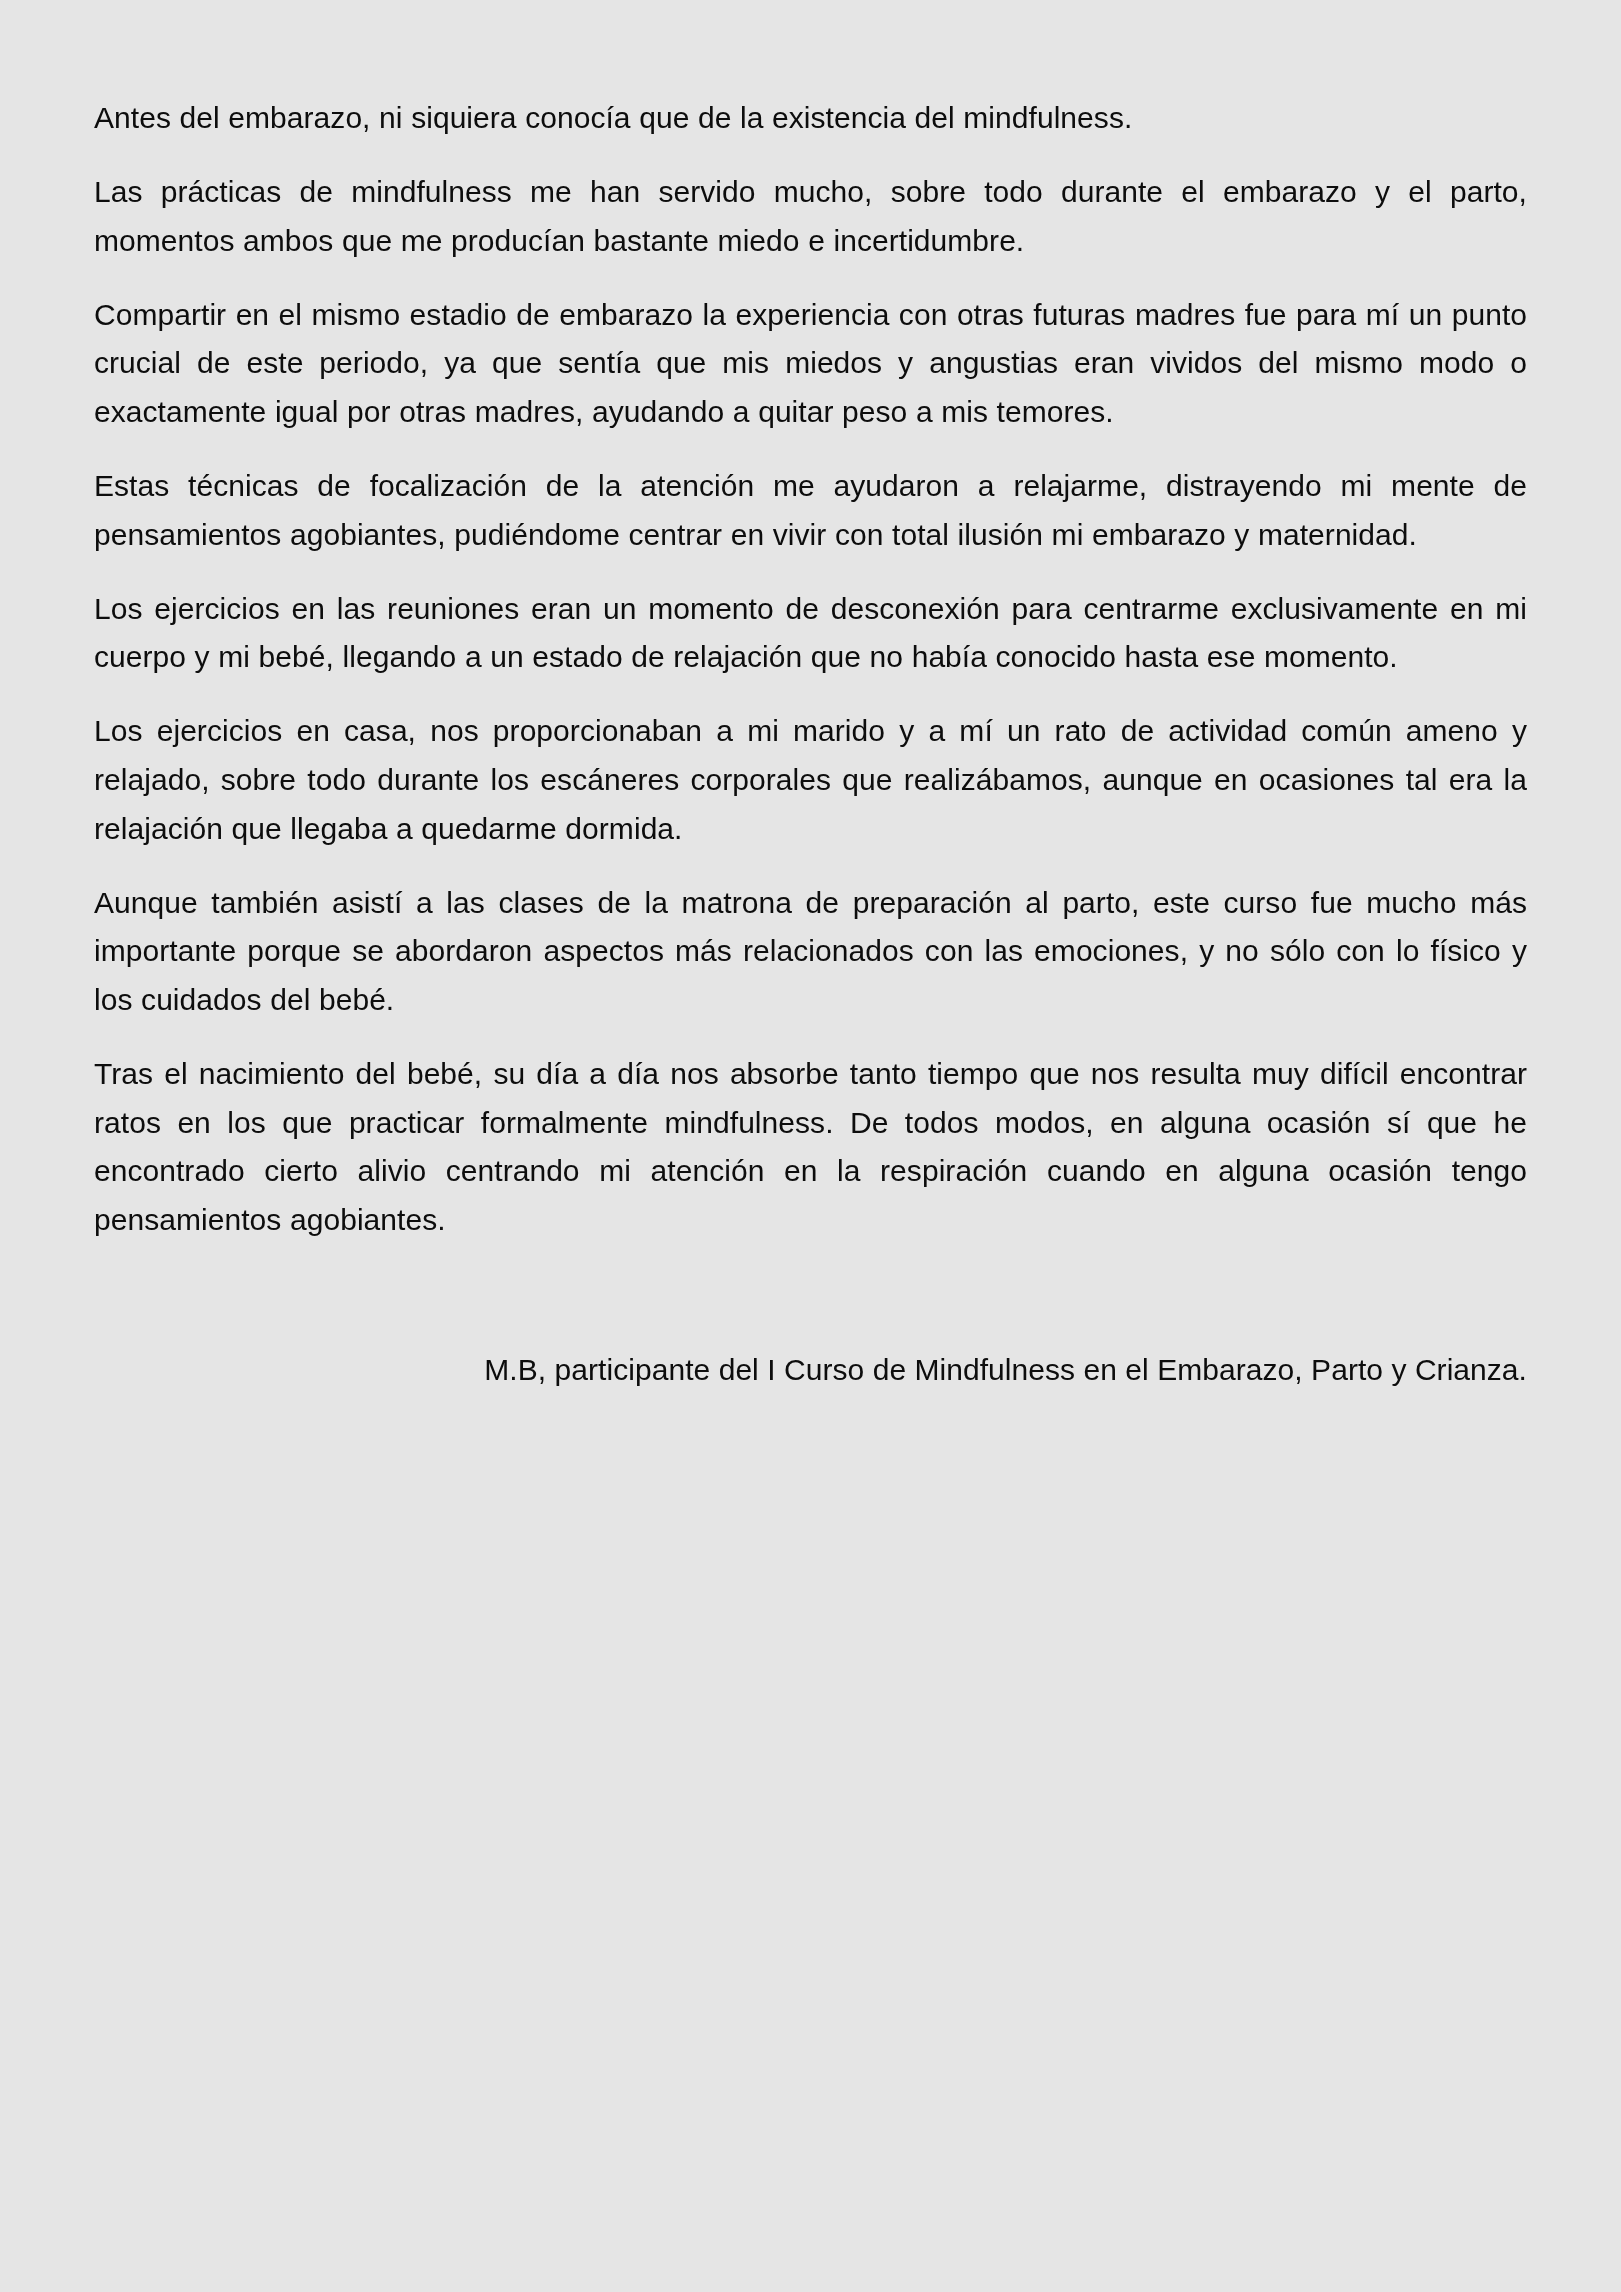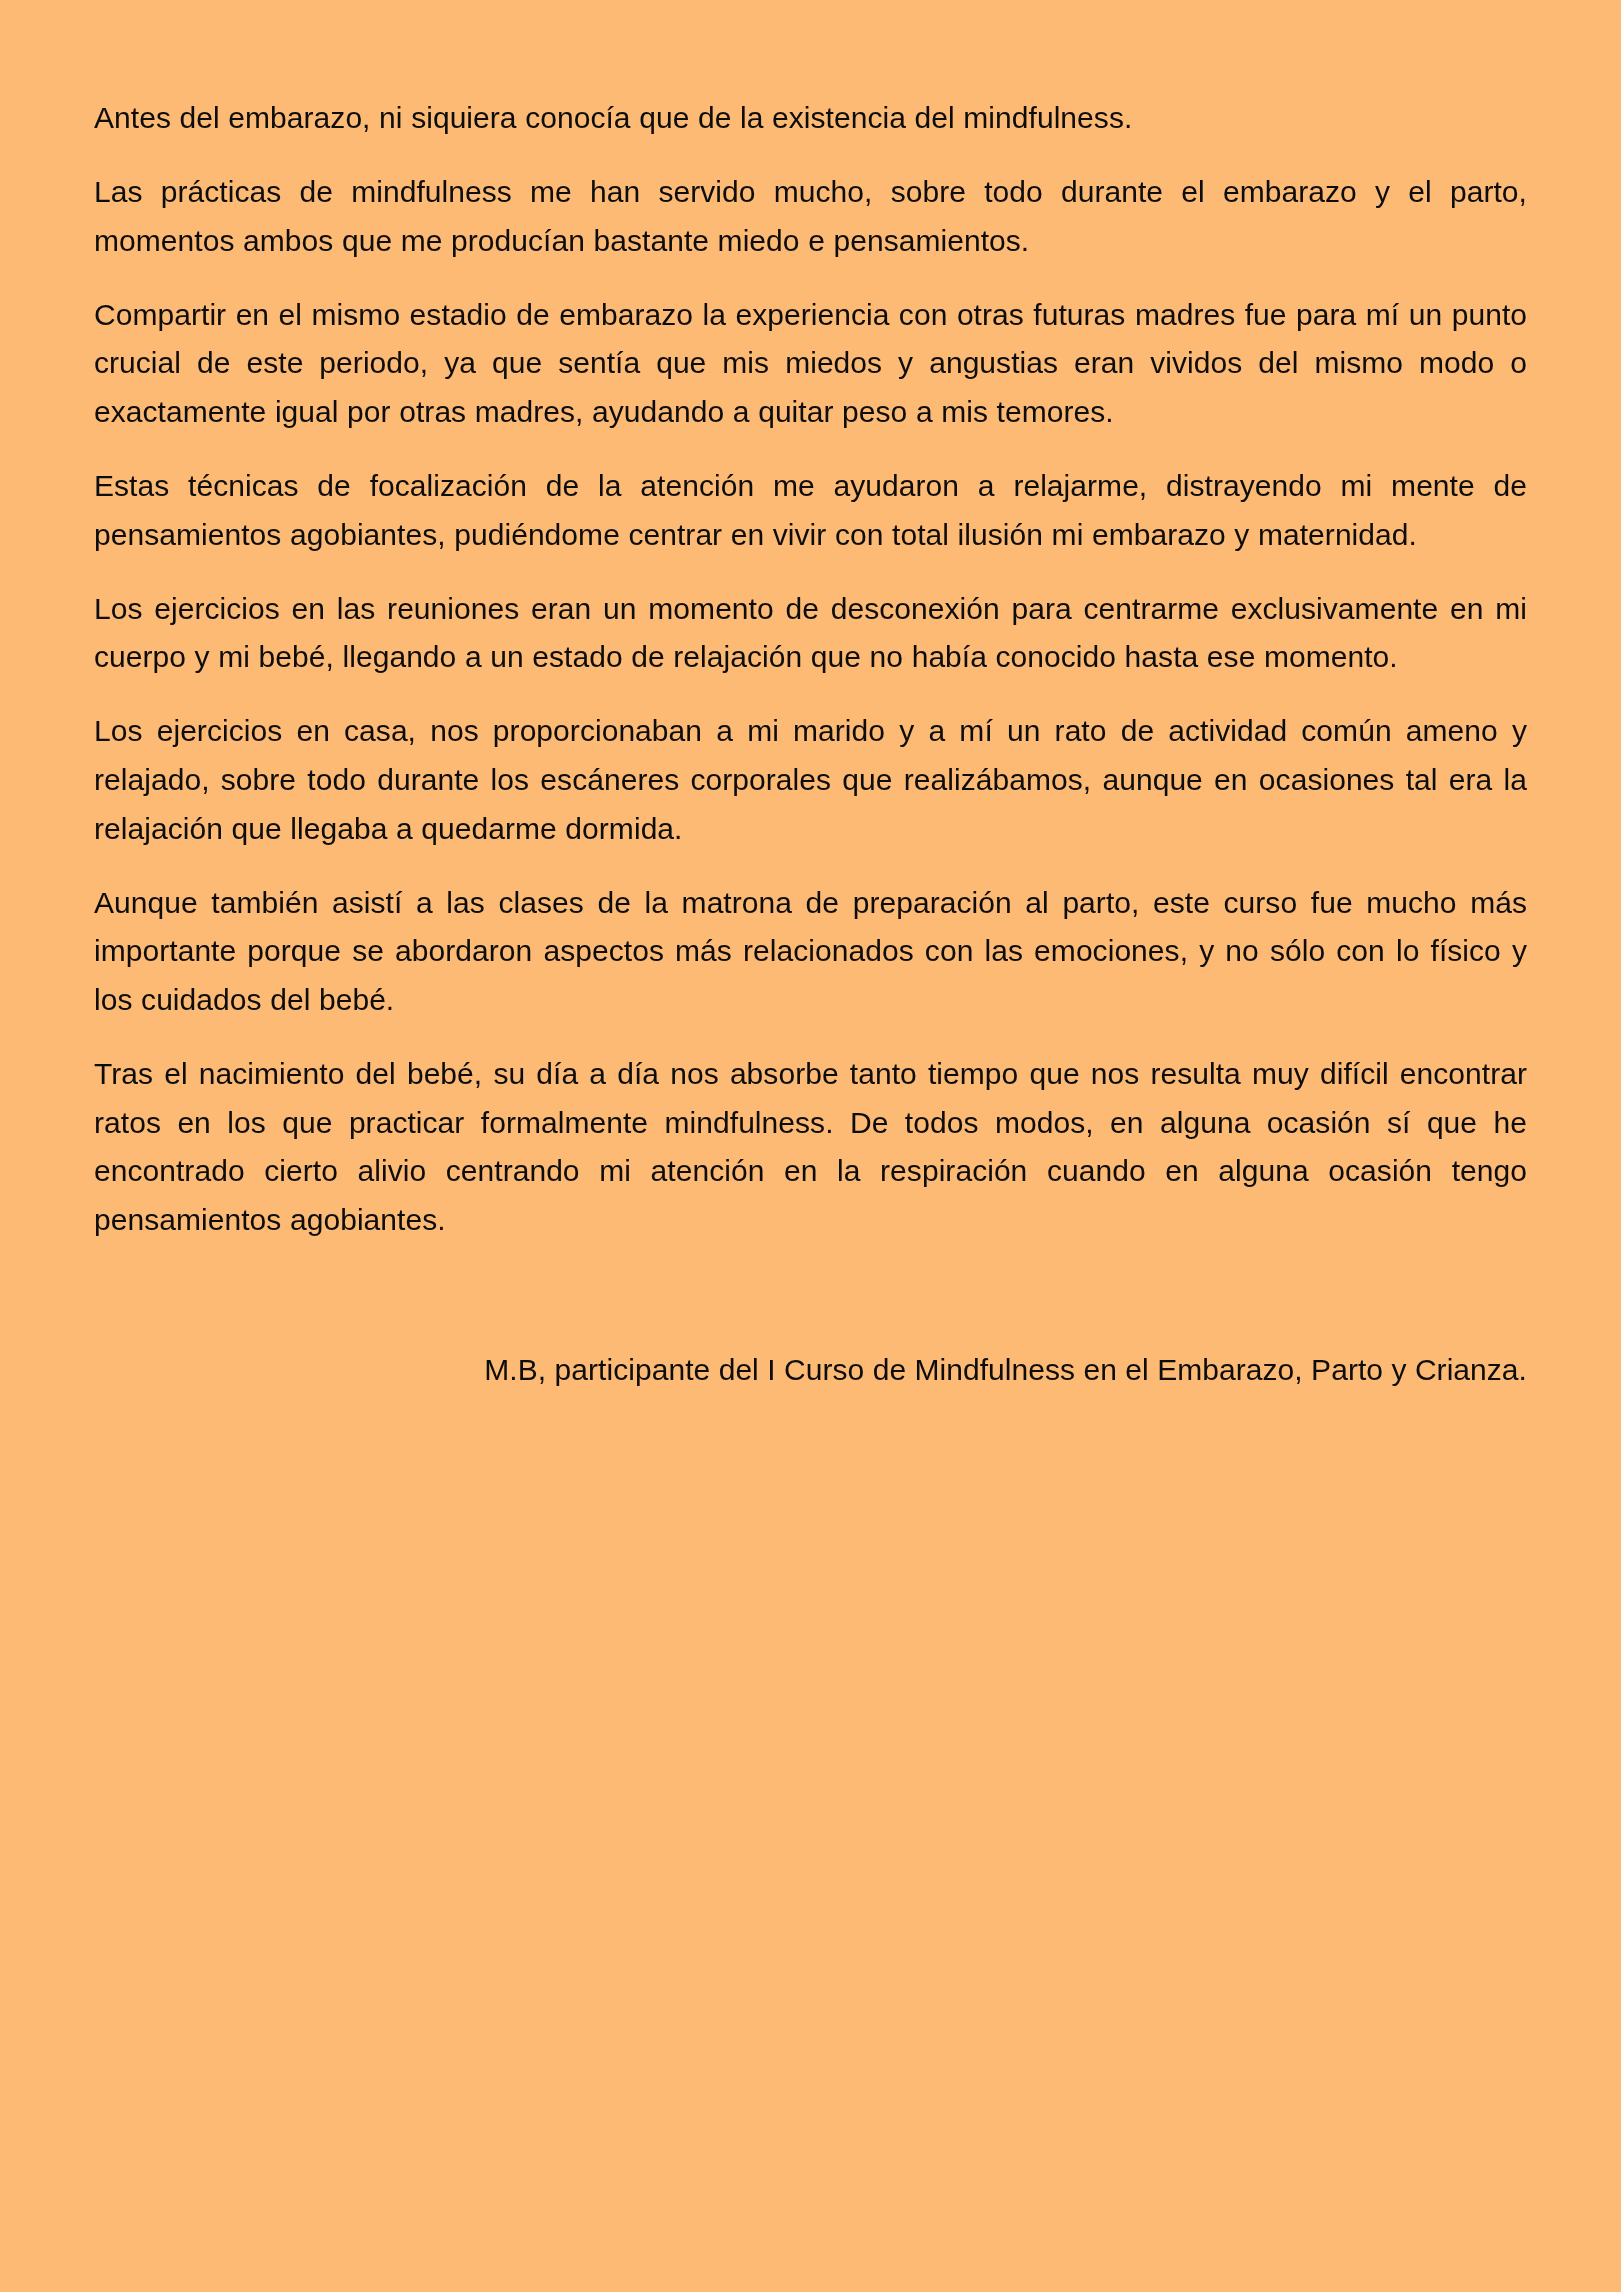--- a/index.html
+++ b/index.html
@@ -6,21 +6,21 @@
   html, body {
     margin: 0;
     padding: 0;
     background: #ffffff;
   }
   .page {
     position: relative;
     width: 1621px;
     height: 2293px;
     margin: 0 auto;
-    background: #fdba74;
+    background: #e5e5e5;
     box-sizing: border-box;
     overflow: hidden;
   }
   .content {
     position: absolute;
     left: 94px;
     top: 94px;
     width: 1433px;
   }
   .para {
@@ -51,21 +51,21 @@
     letter-spacing: 0.05px;
   }
 </style>
 </head>
 <body>
 
 <div class="page">
   <div class="content">
 
     <p class="para">Antes del embarazo, ni siquiera conocía que de la existencia del mindfulness.</p>
-    <p class="para">Las prácticas de mindfulness me han servido mucho, sobre todo durante el embarazo y el parto, momentos ambos que me producían bastante miedo e pensamientos.</p>
+    <p class="para">Las prácticas de mindfulness me han servido mucho, sobre todo durante el embarazo y el parto, momentos ambos que me producían bastante miedo e incertidumbre.</p>
     <p class="para">Compartir en el mismo estadio de embarazo la experiencia con otras futuras madres fue para mí un punto crucial de este periodo, ya que sentía que mis miedos y angustias eran vividos del mismo modo o exactamente igual por otras madres, ayudando a quitar peso a mis temores.</p>
     <p class="para">Estas técnicas de focalización de la atención me ayudaron a relajarme, distrayendo mi mente de pensamientos agobiantes, pudiéndome centrar en vivir con total ilusión mi embarazo y maternidad.</p>
     <p class="para">Los ejercicios en las reuniones eran un momento de desconexión para centrarme exclusivamente en mi cuerpo y mi bebé, llegando a un estado de relajación que no había conocido hasta ese momento.</p>
     <p class="para">Los ejercicios en casa, nos proporcionaban a mi marido y a mí un rato de actividad común ameno y relajado, sobre todo durante los escáneres corporales que realizábamos, aunque en ocasiones tal era la relajación que llegaba a quedarme dormida.</p>
     <p class="para">Aunque también asistí a las clases de la matrona de preparación al parto, este curso fue mucho más importante porque se abordaron aspectos más relacionados con las emociones, y no sólo con lo físico y los cuidados del bebé.</p>
     <p class="para last-of-body">Tras el nacimiento del bebé, su día a día nos absorbe tanto tiempo que nos resulta muy difícil encontrar ratos en los que practicar formalmente mindfulness. De todos modos, en alguna ocasión sí que he encontrado cierto alivio centrando mi atención en la respiración cuando en alguna ocasión tengo pensamientos agobiantes.</p>
 
     <div class="signature-gap"></div>
 
     <p class="signature">M.B, participante del I Curso de Mindfulness en el Embarazo, Parto y Crianza.</p>

